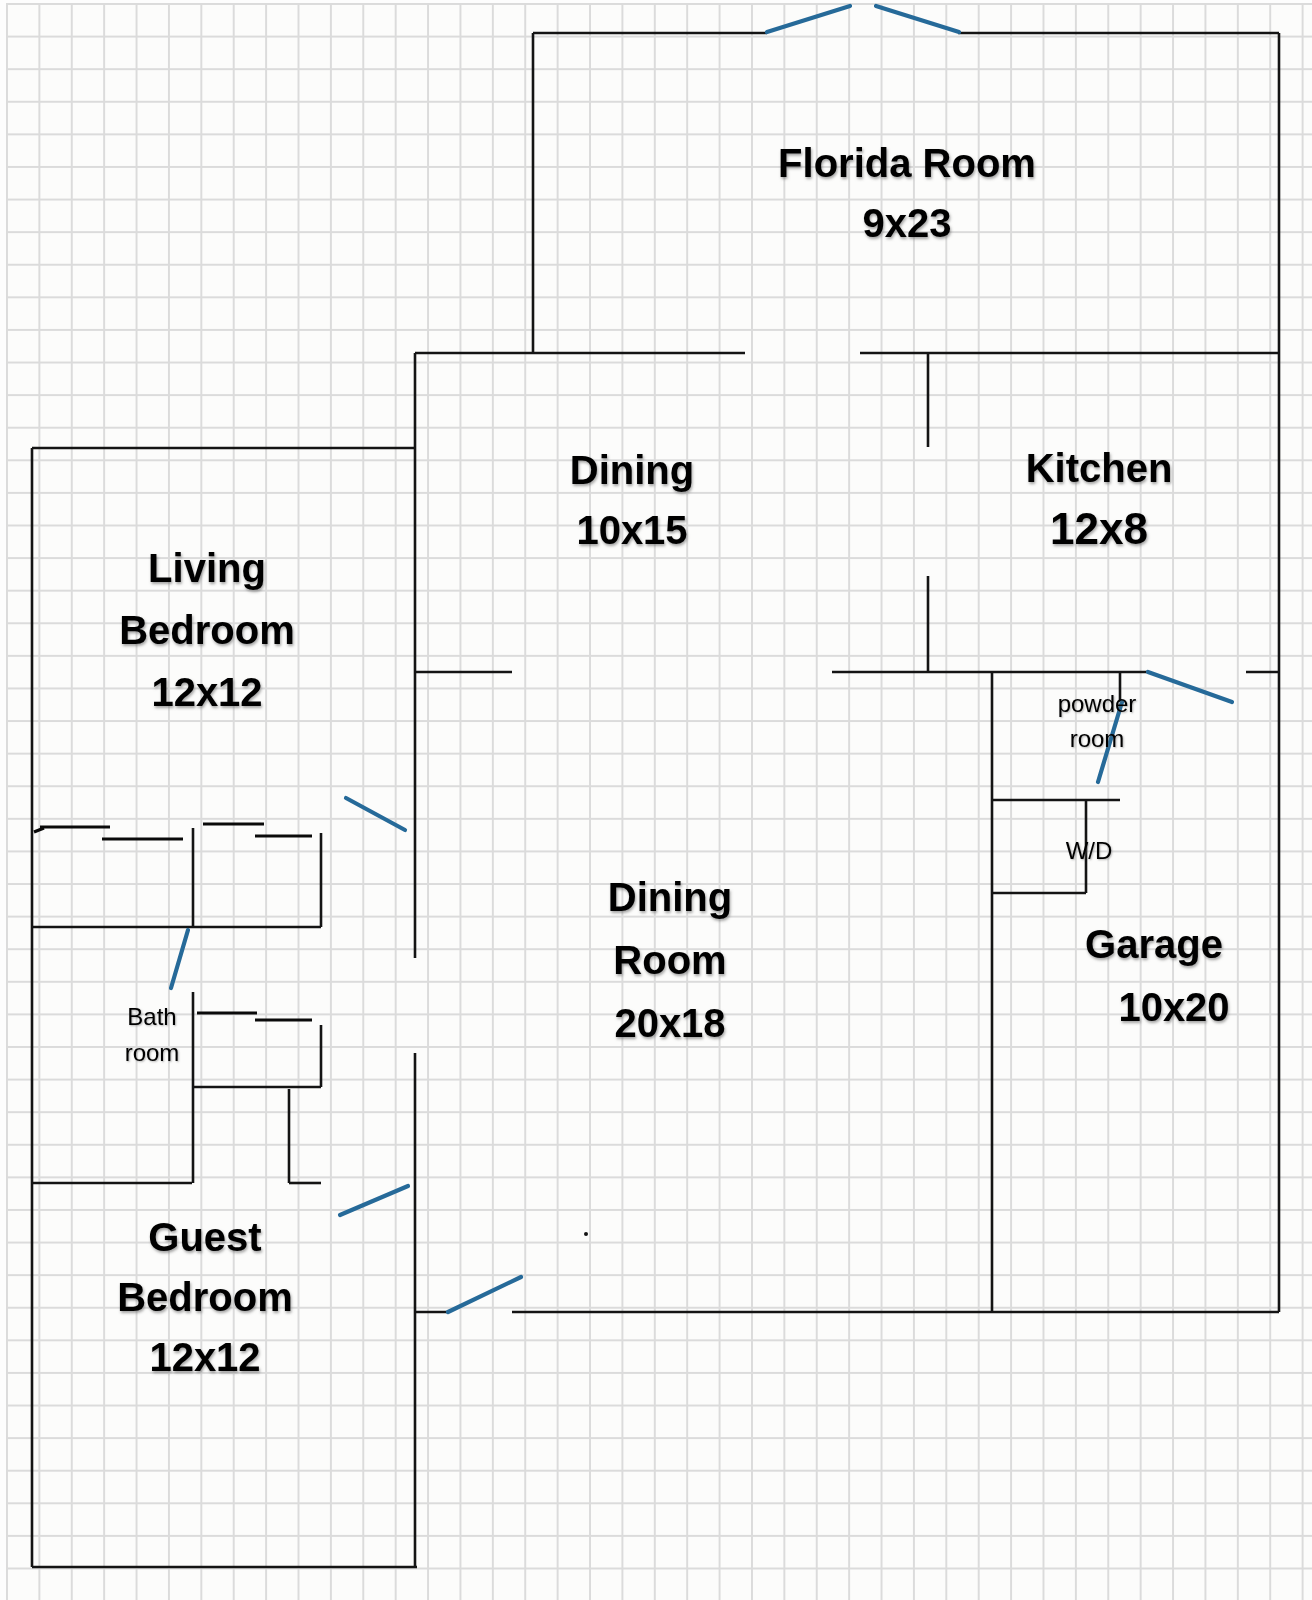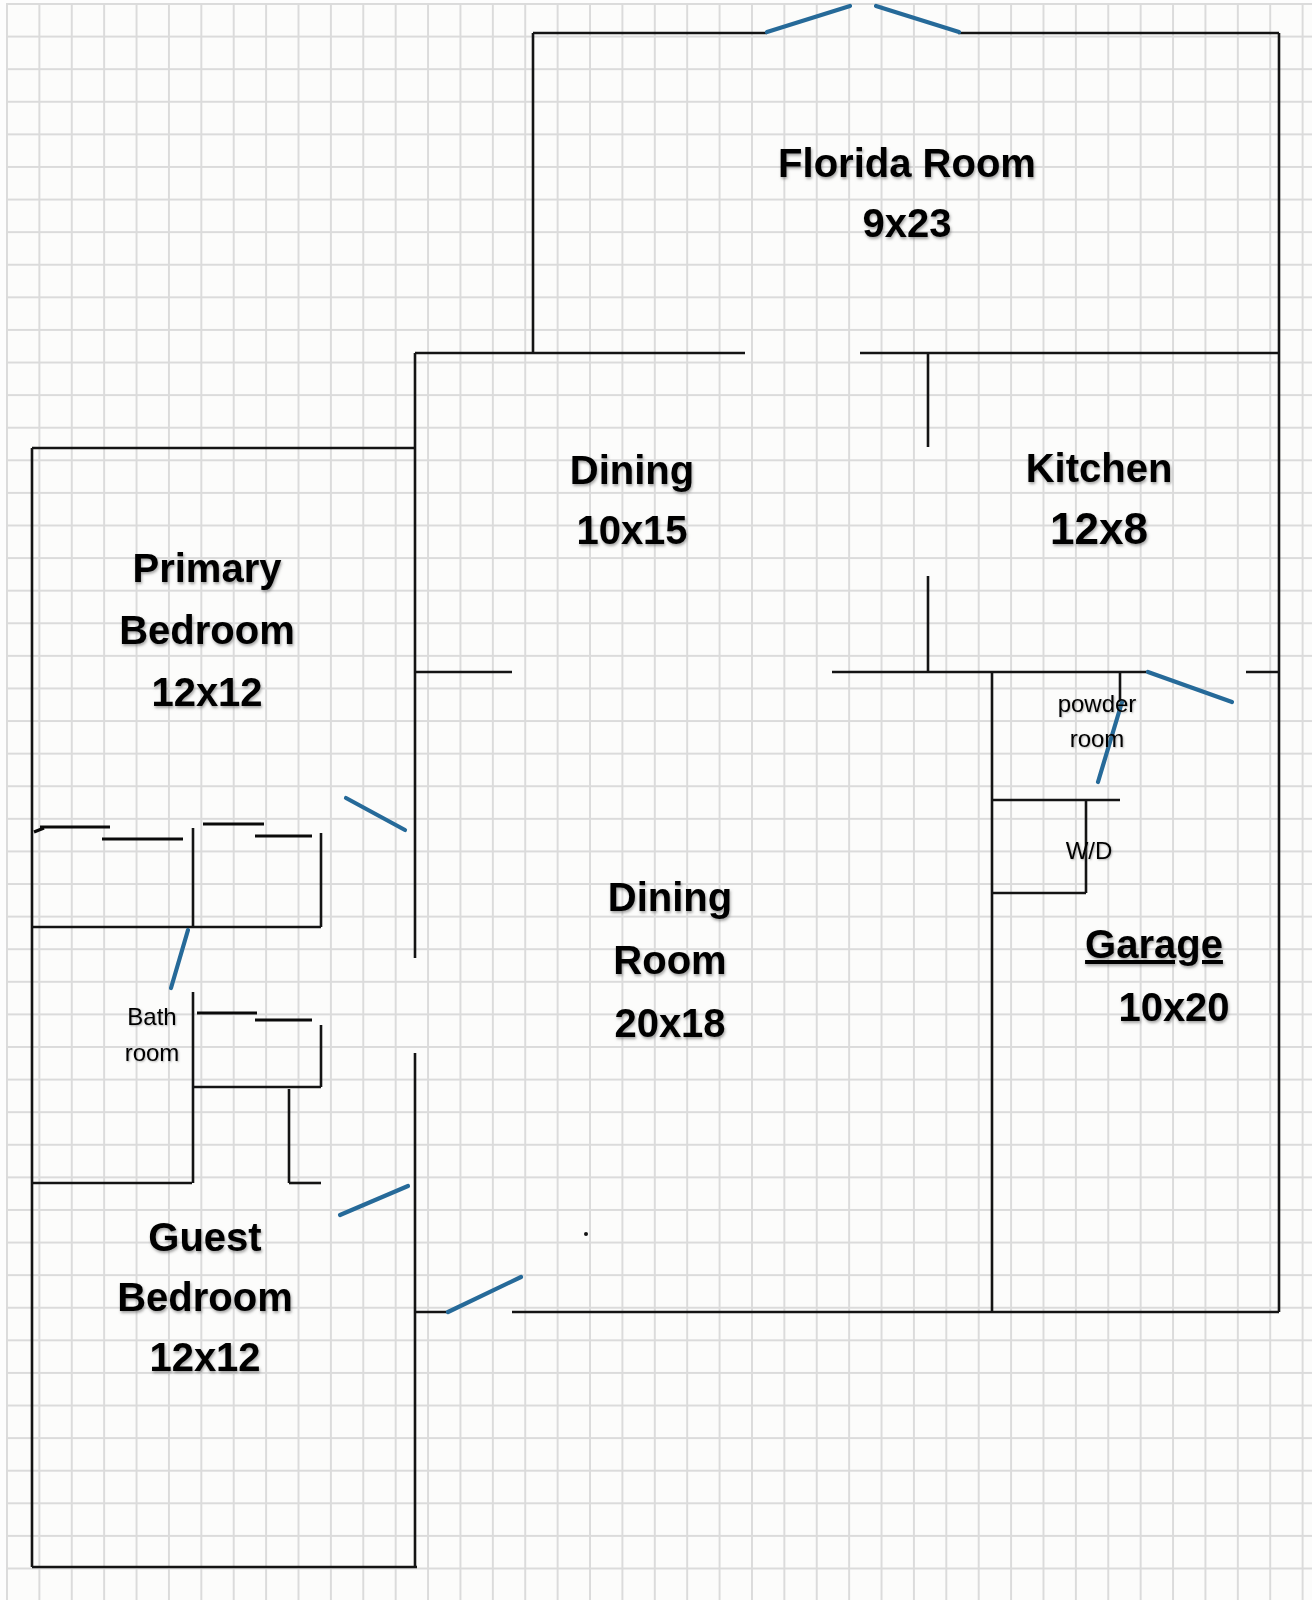--- a/index.html
+++ b/index.html
@@ -85,27 +85,27 @@
       <line x1="448" y1="1312" x2="521" y2="1277" stroke="#266a99" stroke-width="4.2" stroke-linecap="round"></line>
       <circle cx="586" cy="1234" r="2" fill="#141414"></circle>
     </svg>
   <div id="labels">
       <div class="room-label big" style="font-size: 40px; left: 907px; top: 163px; color: rgb(0, 0, 0);">Florida Room</div>
       <div class="room-label big" style="font-size: 40px; left: 907px; top: 223px; color: rgb(0, 0, 0);">9x23</div>
       <div class="room-label big" style="font-size: 40px; left: 632px; top: 470px; color: rgb(0, 0, 0);">Dining</div>
       <div class="room-label big" style="font-size: 40px; left: 632px; top: 530px; color: rgb(0, 0, 0);">10x15</div>
       <div class="room-label big" style="font-size: 40px; left: 1099px; top: 468px; color: rgb(0, 0, 0);">Kitchen</div>
       <div class="room-label big" style="font-size: 44px; left: 1099px; top: 529px; color: rgb(0, 0, 0); text-align: right;">12x8</div>
-      <div class="room-label big" style="font-size: 40px; left: 207px; top: 568px; color: rgb(0, 0, 0);">Primary</div>
+      <div class="room-label big" style="font-size: 40px; left: 207px; top: 568px; color: rgb(0, 0, 0);">Living</div>
       <div class="room-label big" style="font-size: 40px; left: 207px; top: 630px; color: rgb(0, 0, 0);">Bedroom</div>
       <div class="room-label big" style="font-size: 40px; left: 207px; top: 692px; color: rgb(0, 0, 0);">12x12</div>
       <div class="room-label big" style="font-size: 40px; left: 670px; top: 897px; color: rgb(0, 0, 0);">Dining</div>
       <div class="room-label big" style="font-size: 40px; left: 670px; top: 960px; color: rgb(0, 0, 0);">Room</div>
       <div class="room-label big" style="font-size: 40px; left: 670px; top: 1023px; color: rgb(0, 0, 0);">20x18</div>
-      <div class="room-label big" style="font-size: 40px; left: 1154px; top: 944px; color: rgb(0, 0, 0); text-decoration: underline;">Garage</div>
+      <div class="room-label big" style="font-size: 40px; left: 1154px; top: 944px; color: rgb(0, 0, 0);">Garage</div>
       <div class="room-label big" style="font-size: 40px; left: 1154px; top: 1007px; color: rgb(0, 0, 0); margin-left: 20px;">10x20</div>
       <div class="room-label big" style="font-size: 40px; left: 205px; top: 1237px; color: rgb(0, 0, 0);">Guest</div>
       <div class="room-label big" style="font-size: 40px; left: 205px; top: 1297px; color: rgb(0, 0, 0);">Bedroom</div>
       <div class="room-label big" style="font-size: 40px; left: 205px; top: 1357px; color: rgb(0, 0, 0);">12x12</div>
       <div class="room-label small" style="font-size: 24px; left: 1049px; top: 704px; color: rgb(0, 0, 0);">powder</div>
       <div class="room-label small" style="font-size: 24px; left: 1049px; top: 739px; color: rgb(0, 0, 0);">room</div>
       <div class="room-label small" style="font-size: 24px; left: 1041px; top: 851px; color: rgb(0, 0, 0);">W/D</div>
       <div class="room-label small" style="font-size: 24px; left: 104px; top: 1017px; color: rgb(0, 0, 0); text-align: center;">Bath</div>
       <div class="room-label small" style="font-size: 24px; left: 104px; top: 1053px; color: rgb(0, 0, 0);">room</div>
     </div>

